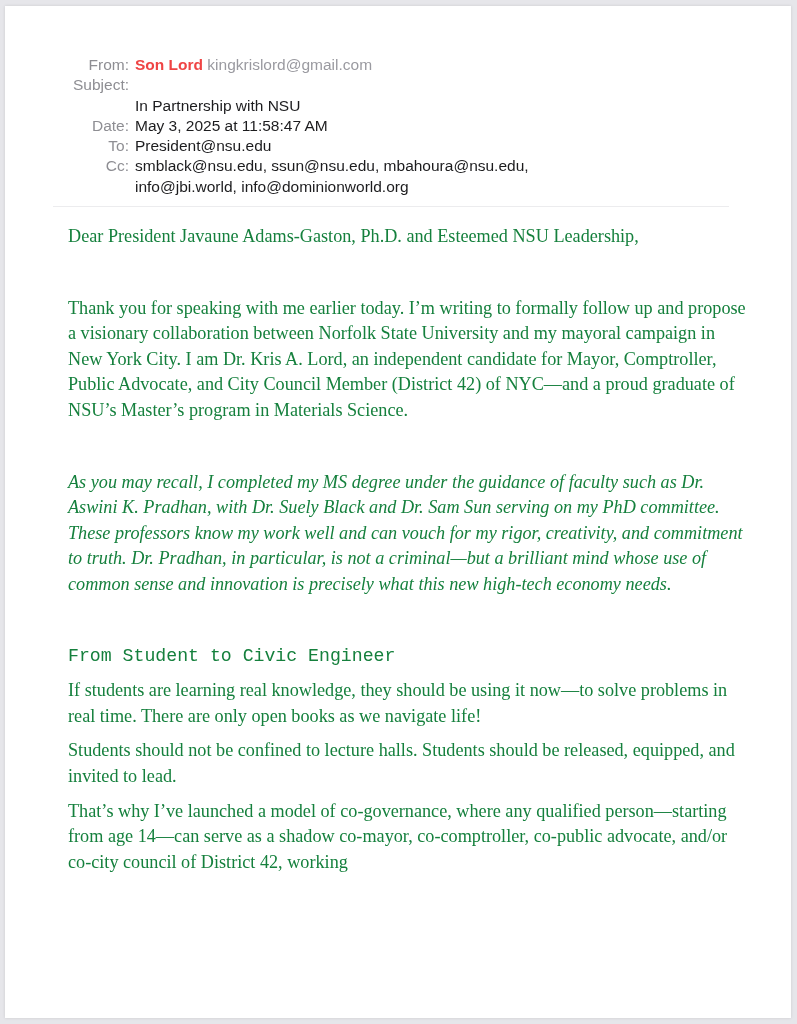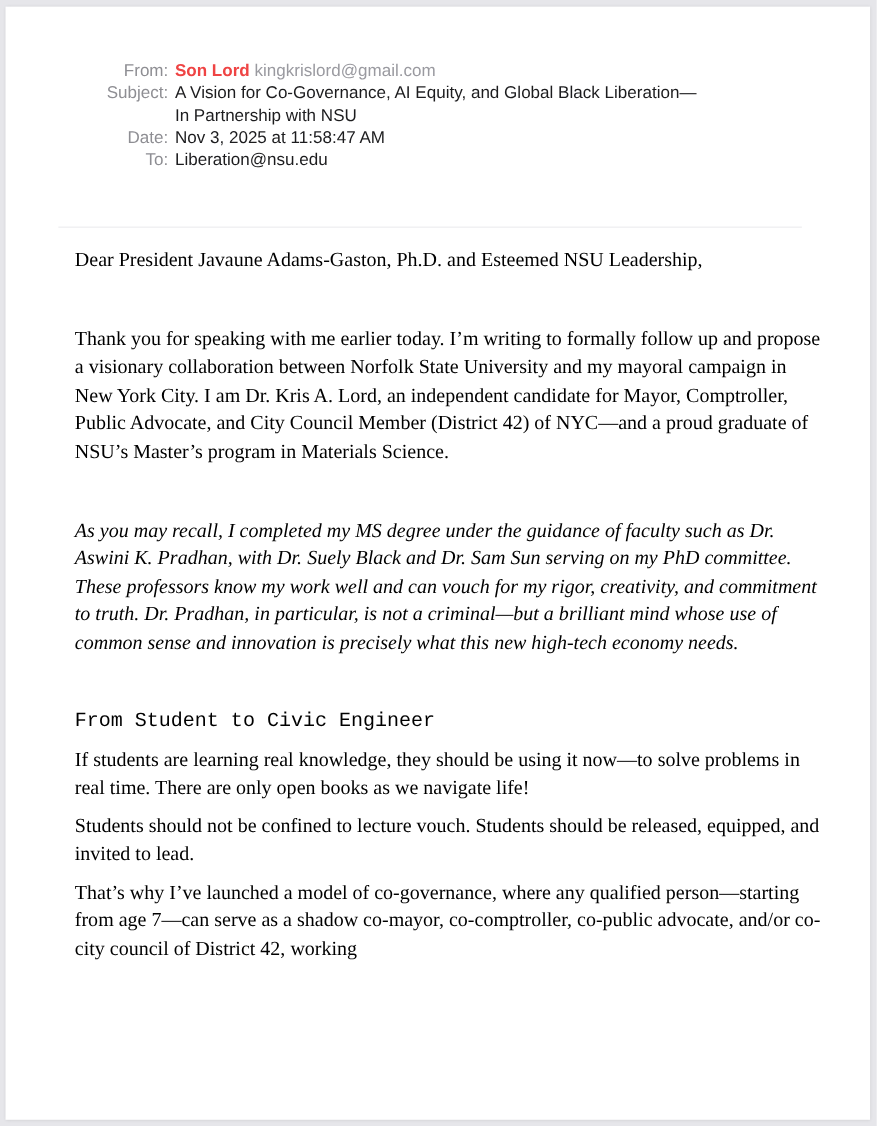--- a/index.html
+++ b/index.html
@@ -34,21 +34,20 @@
     .hrow {
       display: flex;
       align-items: flex-start;
     }
     .hlabel {
       width: 124px;
       text-align: right;
       color: #8e8e93;
       padding-right: 6px;
       flex: 0 0 auto;
-      padding-left: 24px;
     }
     .hvalue {
       color: #1c1c1e;
       width: 560px;
     }
     .hvalue .name {
       font-weight: bold;
       color: #ef4444;
     }
     .hvalue .addr {
@@ -63,21 +62,21 @@
       background: #ececee;
     }
     .body {
       position: absolute;
       left: 63px;
       top: 218px;
       width: 680px;
       font-family: "Liberation Serif", serif;
       font-size: 18.2px;
       line-height: 25.6px;
-      color: #000000;
+      color: #15803d;
     }
     .body p {
       margin: 0;
     }
     .salutation { margin-bottom: 46px !important; }
     .p-intro { margin-bottom: 46px !important; font-family: Liberation Serif, serif; }
     .p-recall { margin-bottom: 46px !important; font-style: italic; }
     .section-title { margin-bottom: 9px !important; font-family: Liberation Mono, monospace; }
     .p-gap { margin-bottom: 9px !important; }
   </style>
@@ -89,38 +88,45 @@
     <div class="hrow">
       <span class="hlabel">From:</span>
       <span class="hvalue">
         <span class="name">Son Lord</span>
         <span class="addr">kingkrislord@gmail.com</span>
       </span>
     </div>
     <div class="hrow">
       <span class="hlabel">Subject:</span>
       <span class="hvalue">
-        <span>A Vision for Co-Governance, AI Equity, and Global Black Liberation—</span><br>
+        <br>
         <span>In Partnership with NSU</span>
       </span>
     </div>
     <div class="hrow">
       <span class="hlabel">Date:</span>
-      <span class="hvalue">Nov 3, 2025 at 11:58:47 AM</span>
+      <span class="hvalue">May 3, 2025 at 11:58:47 AM</span>
     </div>
     <div class="hrow">
       <span class="hlabel">To:</span>
-      <span class="hvalue">Liberation@nsu.edu</span>
+      <span class="hvalue">President@nsu.edu</span>
+    </div>
+    <div class="hrow">
+      <span class="hlabel">Cc:</span>
+      <span class="hvalue">
+        <span>smblack@nsu.edu, ssun@nsu.edu, mbahoura@nsu.edu,</span><br>
+        <span>info@jbi.world, info@dominionworld.org</span>
+      </span>
     </div>
   </div>
 
   <div class="divider"></div>
 
   <div class="body">
     <p class="salutation">Dear President Javaune Adams-Gaston, Ph.D. and Esteemed NSU Leadership,</p>
     <p class="p-intro">Thank you for speaking with me earlier today. I’m writing to formally follow up and propose a visionary collaboration between Norfolk State University and my mayoral campaign in New York City. I am Dr. Kris A. Lord, an independent candidate for Mayor, Comptroller, Public Advocate, and City Council Member (District 42) of NYC—and a proud graduate of NSU’s Master’s program in Materials Science.</p>
     <p class="p-recall">As you may recall, I completed my MS degree under the guidance of faculty such as Dr. Aswini K. Pradhan, with Dr. Suely Black and Dr. Sam Sun serving on my PhD committee. These professors know my work well and can vouch for my rigor, creativity, and commitment to truth. Dr. Pradhan, in particular, is not a criminal—but a brilliant mind whose use of common sense and innovation is precisely what this new high-tech economy needs.</p>
     <p class="section-title">From Student to Civic Engineer</p>
     <p class="p-gap">If students are learning real knowledge, they should be using it now—to solve problems in real time. There are only open books as we navigate life!</p>
-    <p class="p-gap">Students should not be confined to lecture vouch. Students should be released, equipped, and invited to lead.</p>
-    <p>That’s why I’ve launched a model of co-governance, where any qualified person—starting from age 7—can serve as a shadow co-mayor, co-comptroller, co-public advocate, and/or co-city council of District 42, working</p>
+    <p class="p-gap">Students should not be confined to lecture halls. Students should be released, equipped, and invited to lead.</p>
+    <p>That’s why I’ve launched a model of co-governance, where any qualified person—starting from age 14—can serve as a shadow co-mayor, co-comptroller, co-public advocate, and/or co-city council of District 42, working</p>
   </div>
 </div>
 
 </body></html>

